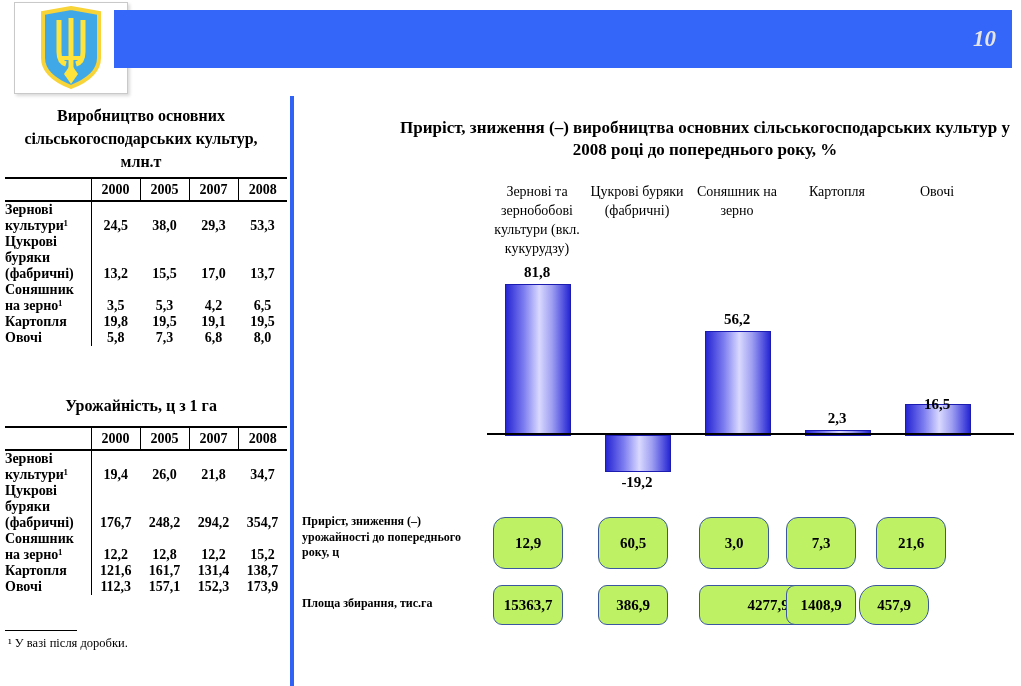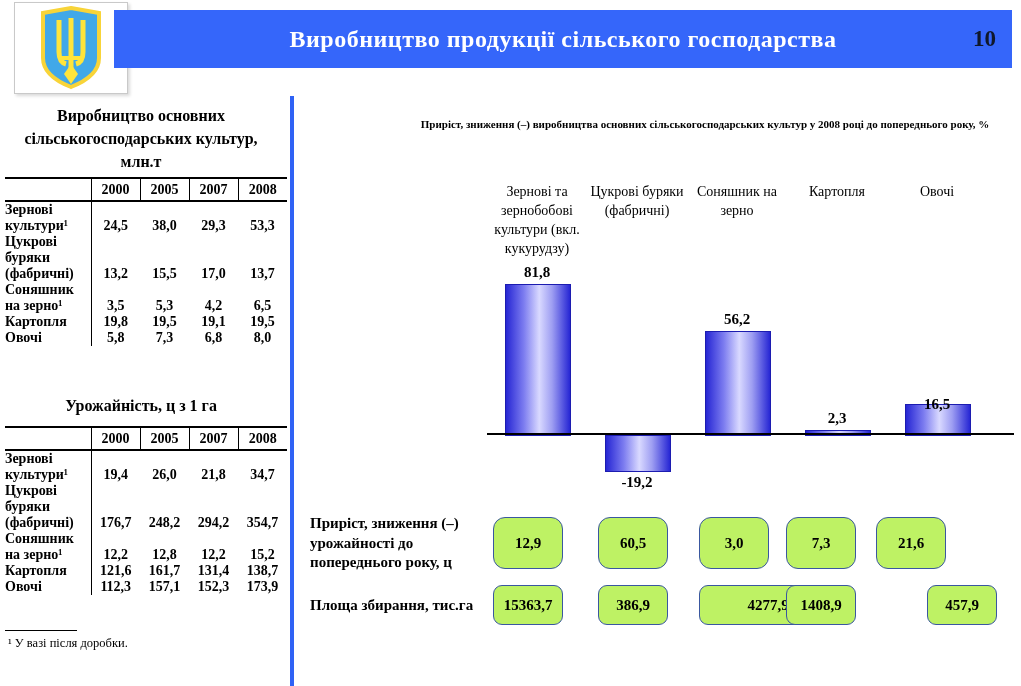--- a/index.html
+++ b/index.html
@@ -8,48 +8,48 @@
   .abs{position:absolute;}
 
   
   .emblem-box{left:14px;top:2px;width:112px;height:90px;border:1px solid #c9c9c9;
               background:#fff;display:flex;align-items:center;justify-content:center;
               box-shadow:2px 2px 3px rgba(0,0,0,.15);}
   .header-bar{left:114px;top:10px;width:898px;height:58px;background:#3566fa;
               display:flex;align-items:center;justify-content:center;}
   .header-title{color:#fff;font-weight:bold;font-size:24px;letter-spacing:.5px;}
   .page-number{position:absolute;right:16px;top:50%;transform:translateY(-50%);
-               color:#0f172a;font-weight:bold;font-size:23px;}
+               color:#e5e5e5;font-weight:bold;font-size:23px;font-style:italic;}
 
   
   .tbl-title{left:10px;width:262px;text-align:center;font-weight:bold;font-size:16px;line-height:1.45;}
   table.datatbl{position:absolute;left:5px;width:282px;border-collapse:collapse;table-layout:fixed;}
   table.datatbl th,table.datatbl td{font-weight:bold;font-size:14px;line-height:16px;padding:0;}
   table.datatbl thead th{border-top:2px solid #000;border-bottom:2px solid #000;
                          text-align:center;height:21px;font-family:Liberation Serif, serif;}
   table.datatbl thead th.yr{border-left:1px solid #000;}
   table.datatbl thead th.corner{border-left:none;}
   table.datatbl td.lbl{text-align:left;vertical-align:bottom;border-right:1px solid #000;
                        padding-right:2px;}
   table.datatbl td.val{text-align:center;vertical-align:bottom;}
   .footnote-sep{left:5px;top:630px;width:72px;height:1px;background:#000;}
   .footnote{left:8px;top:636px;font-size:12.5px;}
 
   .divider{left:290px;top:96px;width:4px;height:590px;background:#2f62f5;}
 
   
   .chart-title{left:390px;top:117px;width:630px;text-align:center;font-weight:bold;
-               font-size:11px;line-height:1.3;}
+               font-size:17px;line-height:1.3;}
   .cat-label{top:183px;width:114px;text-align:center;font-size:14px;line-height:1.35;}
   .bar{border:1px solid #1c1cb0;
        background:linear-gradient(to right,#2626d4 0%,#7d7df0 28%,#d9d9ff 52%,#9e9ef2 72%,#2626d4 100%);}
   .bar-value{width:80px;text-align:center;font-weight:bold;font-size:15px;}
   .axis-line{left:487px;top:433px;width:527px;height:2px;background:#000;}
 
-  .row-label{left:310px;font-weight:bold;font-size:15px;line-height:1.3;}
+  .row-label{left:302px;font-weight:bold;font-size:12px;line-height:1.3;}
   .info-box{background:#bef264;border:1.5px solid #3a57a0;text-align:center;
             font-weight:bold;font-size:15px;display:flex;align-items:center;justify-content:center;}
   .box-r1{width:68px;height:50px;border-radius:12px;top:517px;}
   .box-r2{width:68px;height:38px;border-radius:9px;top:585px;}
 </style>
 </head>
 <body>
 
 <div class="abs emblem-box">
   <svg width="64" height="84" viewBox="0 0 64 84">
@@ -58,21 +58,20 @@
       <path d="M20,14 V46 Q20,56 27,58"></path>
       <path d="M44,14 V46 Q44,56 37,58"></path>
       <path d="M32,12 V62"></path>
       <path d="M22,52 H42" stroke-width="4"></path>
     </g>
     <path d="M32,58 L39,68 L32,78 L25,68 Z" fill="#ffe53b"></path>
   </svg>
 </div>
 
 <div class="abs header-bar">
-  <span class="header-title">Виробництво продукції сільського господарства</span>
   <span class="page-number">10</span>
 </div>
 
 <div class="abs tbl-title" style="top:104px">Виробництво основних сільськогосподарських культур, млн.т</div>
 <table class="datatbl" style="top:177px" id="table1">
     <colgroup>
       <col style="width: 86px;">
       <col style="width: 49px;">
       <col style="width: 49px;">
       <col style="width: 49px;">
@@ -213,14 +212,14 @@
 <div id="boxes-layer">
     <div class="abs info-box box-r1" style="left: 493px;">12,9</div>
     <div class="abs info-box box-r1" style="left: 598px;">60,5</div>
     <div class="abs info-box box-r1" style="left: 699px;">3,0</div>
     <div class="abs info-box box-r1" style="left: 786px;">7,3</div>
     <div class="abs info-box box-r1" style="left: 876px;">21,6</div>
     <div class="abs info-box box-r2" style="left: 493px;">15363,7</div>
     <div class="abs info-box box-r2" style="left: 598px;">386,9</div>
     <div class="abs info-box box-r2" style="left: 699px; padding-left: 34px;">4277,9</div>
     <div class="abs info-box box-r2" style="left: 786px;">1408,9</div>
-    <div class="abs info-box box-r2" style="left: 927px;">457,9</div>
+    <div class="abs info-box box-r2" style="left: 859px; border-radius: 17px;">457,9</div>
   </div>
 
 </body></html>

